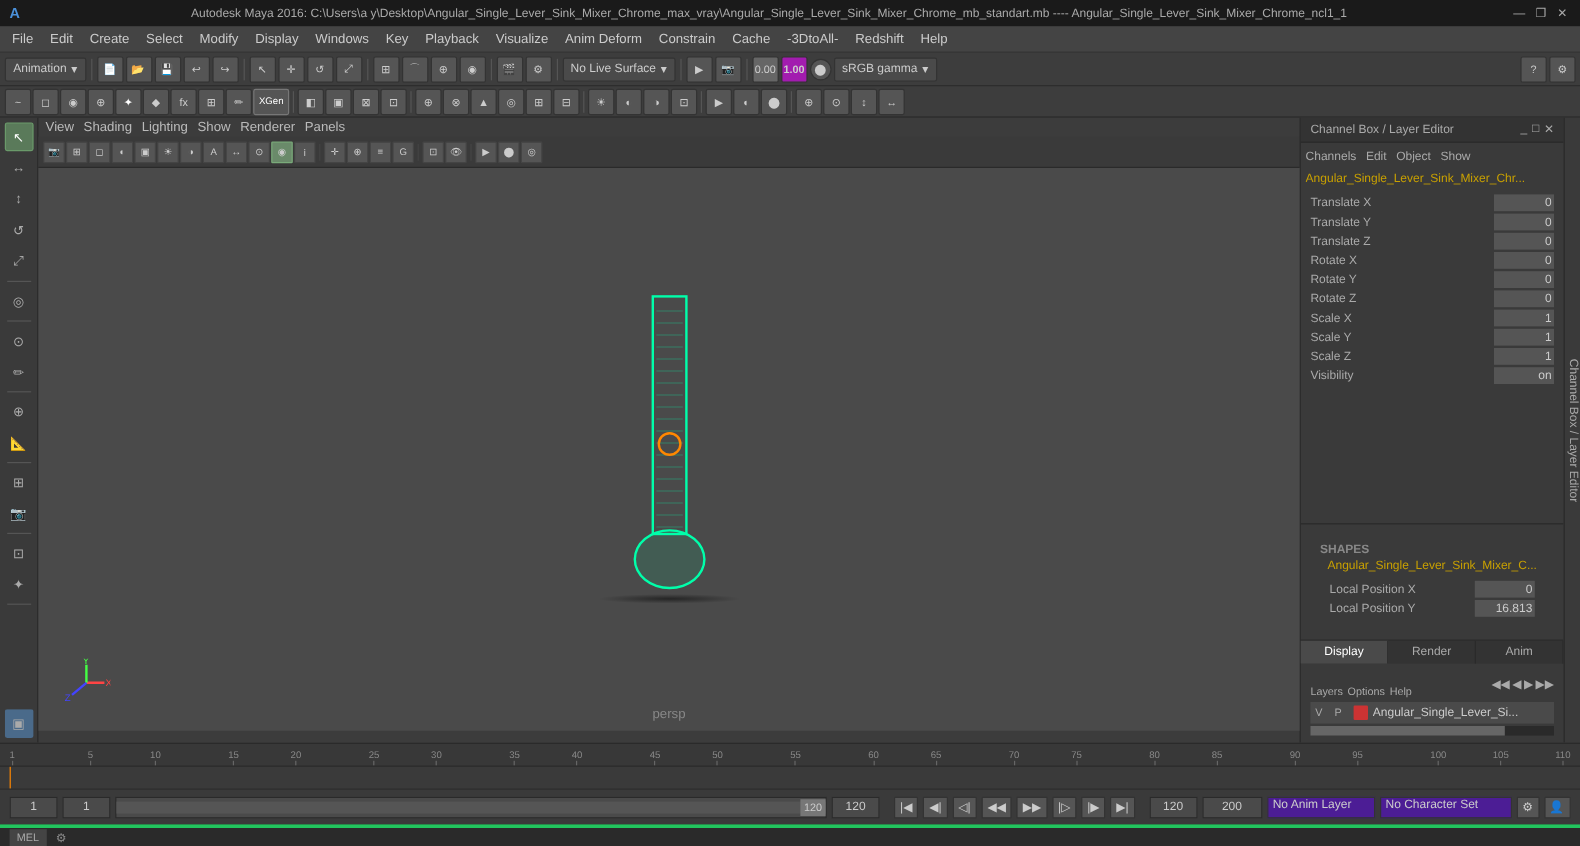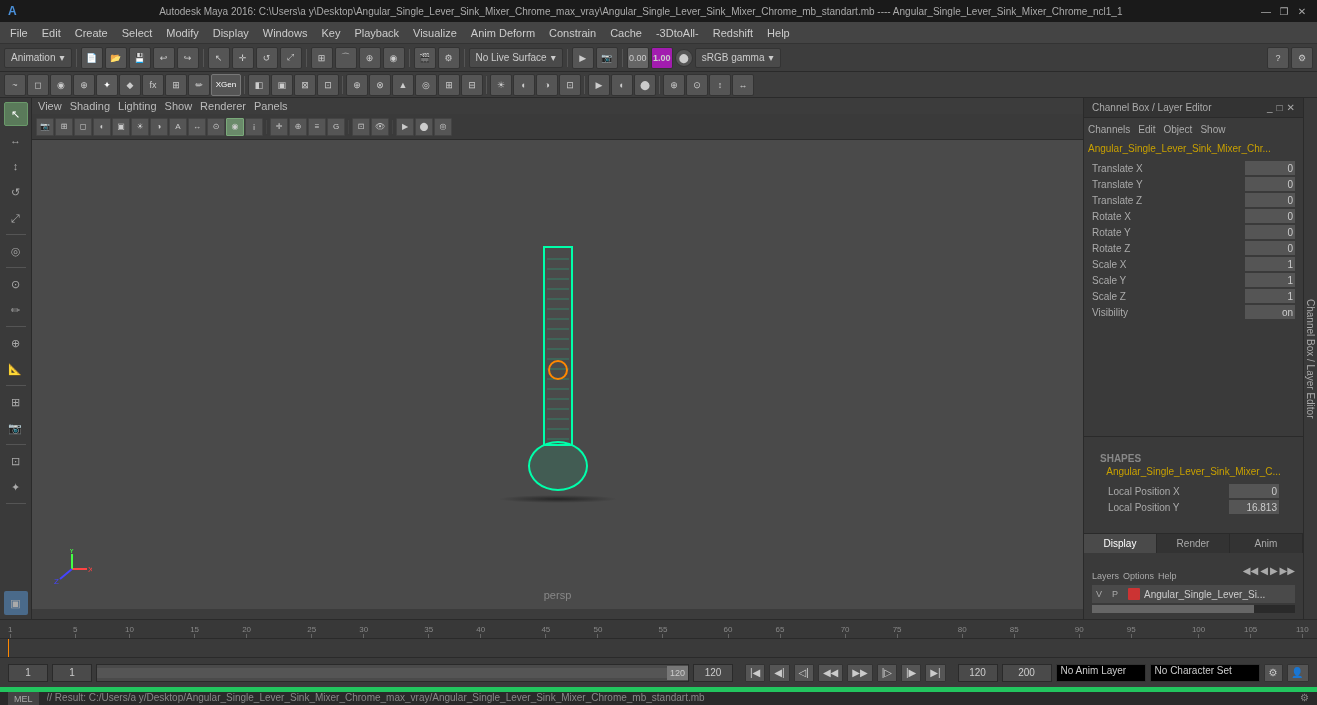--- a/index.html
+++ b/index.html
@@ -95,25 +95,25 @@
     .tick-mark { position: absolute; bottom: 0; display: flex; flex-direction: column; align-items: center; }
     .tick-label { font-size: 8px; color: #888; }
     .tick-line { width: 1px; height: 4px; background: #666; }
     #timeline-bar { height: 18px; background: #3a3a3a; position: relative; }
     #playhead { position: absolute; left: 8px; top: 0; width: 1px; height: 100%; background: #ff8800; }
     
     
     #transport-row { background: #3a3a3a; height: 30px; display: flex; align-items: center; padding: 0 8px; gap: 4px; border-top: 1px solid #2a2a2a; }
     .tr-field { background: #4a4a4a; border: 1px solid #2a2a2a; color: #ccc; font-size: 10px; width: 40px; text-align: center; height: 18px; }
     .tr-btn { background: #555; border: 1px solid #333; color: #ccc; font-size: 10px; height: 18px; padding: 0 4px; cursor: pointer; border-radius: 1px; }
-    .tr-dropdown { background: #000000; border: 1px solid #333; color: #ccc; font-size: 10px; height: 18px; padding: 0 4px; }
+    .tr-dropdown { background: #4c1d95; border: 1px solid #333; color: #ccc; font-size: 10px; height: 18px; padding: 0 4px; }
     .range-slider { background: #4a4a4a; border: 1px solid #2a2a2a; height: 18px; flex: 1; position: relative; display: flex; align-items: center; }
     
     
-    #status-bar { background: #2a2a2a; height: 18px; display: flex; align-items: flex-start; padding: 0 8px; gap: 8px; border-top: 5px solid #22c55e; }
+    #status-bar { background: #2a2a2a; height: 18px; display: flex; align-items: flex-end; padding: 0 8px; gap: 8px; border-top: 3px solid #22c55e; }
     #mode-indicator { background: #444; padding: 0 6px; height: 14px; display: flex; align-items: center; font-size: 9px; color: #aaa; }
     #status-message { flex: 1; font-size: 10px; color: #888; white-space: nowrap; overflow: hidden; text-overflow: ellipsis; }
     #status-right { font-size: 10px; color: #888; }
     
     
     #bottom-help { background: #3a3a3a; height: 18px; display: flex; align-items: center; padding: 0 8px; border-top: 1px solid #2a2a2a; }
     #help-text { font-size: 10px; color: #888; }
     
     
     ::-webkit-scrollbar { width: 6px; height: 6px; }
@@ -593,18 +593,17 @@
     <div class="tr-dropdown" style="min-width:110px;">No Character Set</div>
 
     <button class="tr-btn">⚙</button>
     <button class="tr-btn">👤</button>
   </div>
 
   <div id="status-bar">
     <div id="mode-indicator">
       <span>MEL</span>
     </div>
-    <div id="status-message">// Result: C:/Users/a y/Desktop/Angular_Single_Lever_Sink_Mixer_Chrome_max_vray/Angular_Single_Lever_Sink_Mixer_Chrome_mb_standart.mb</div>
     <div id="status-right">⚙</div>
   </div>
 
 
 </div>
 
 </body></html>

